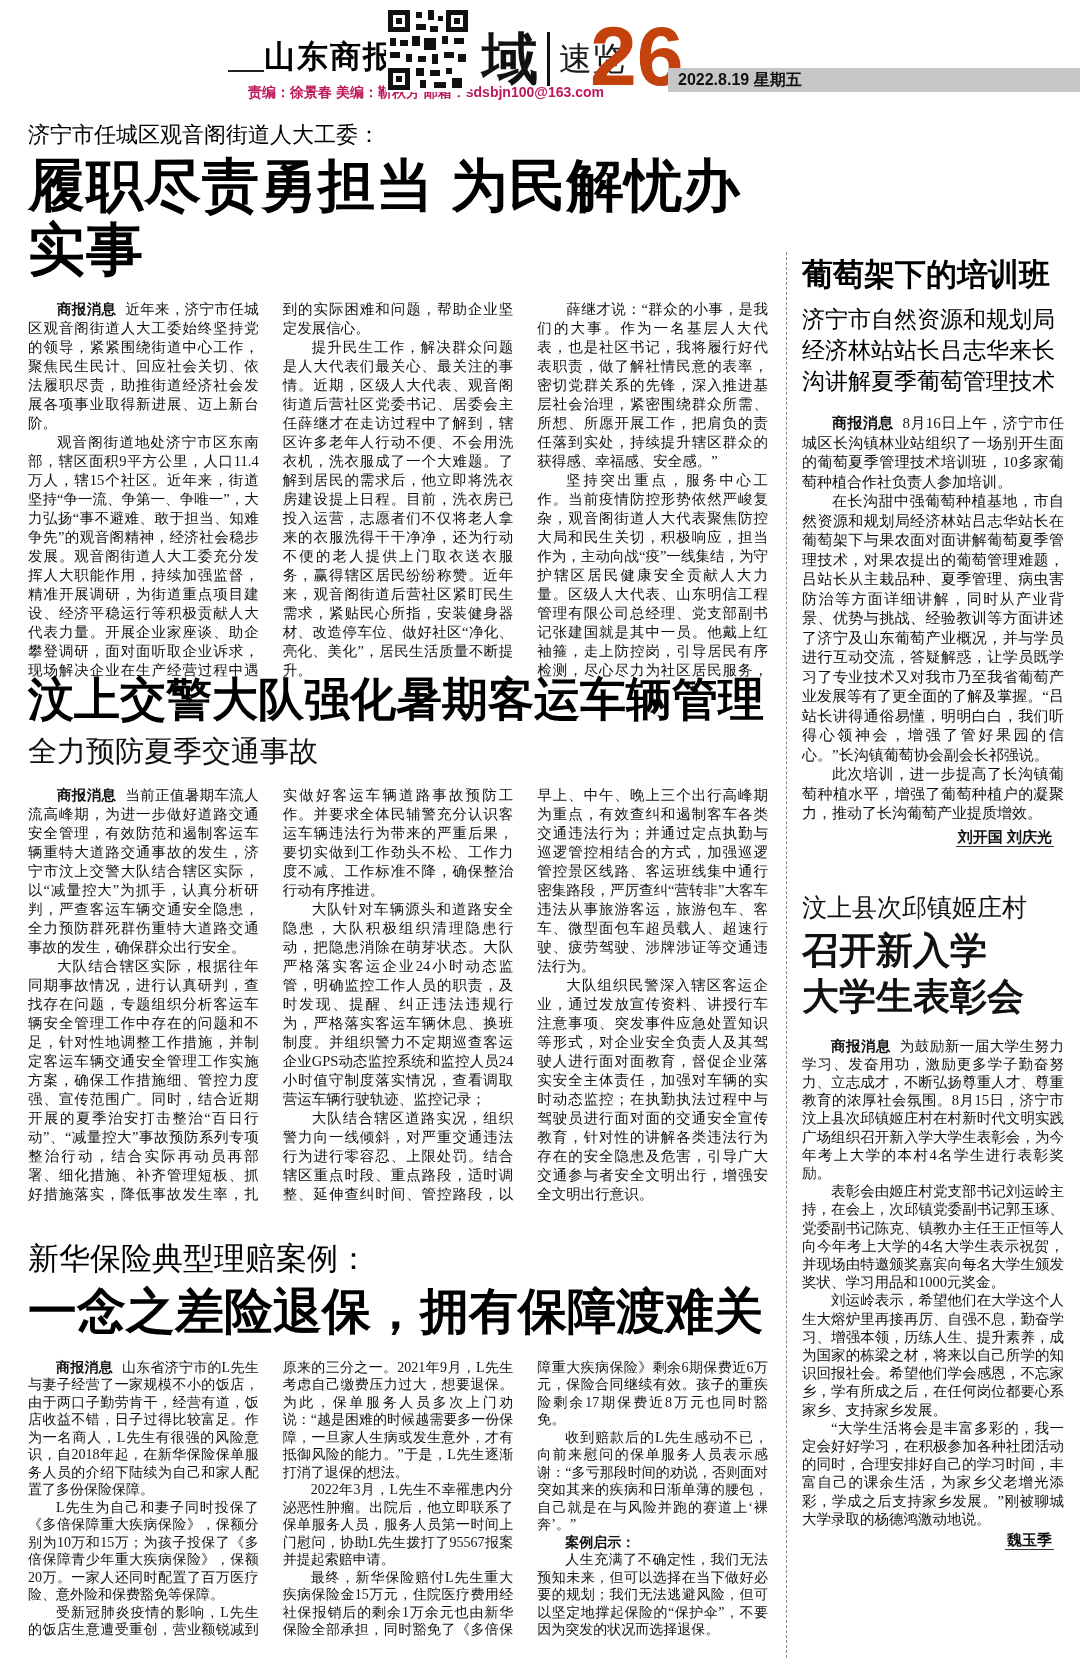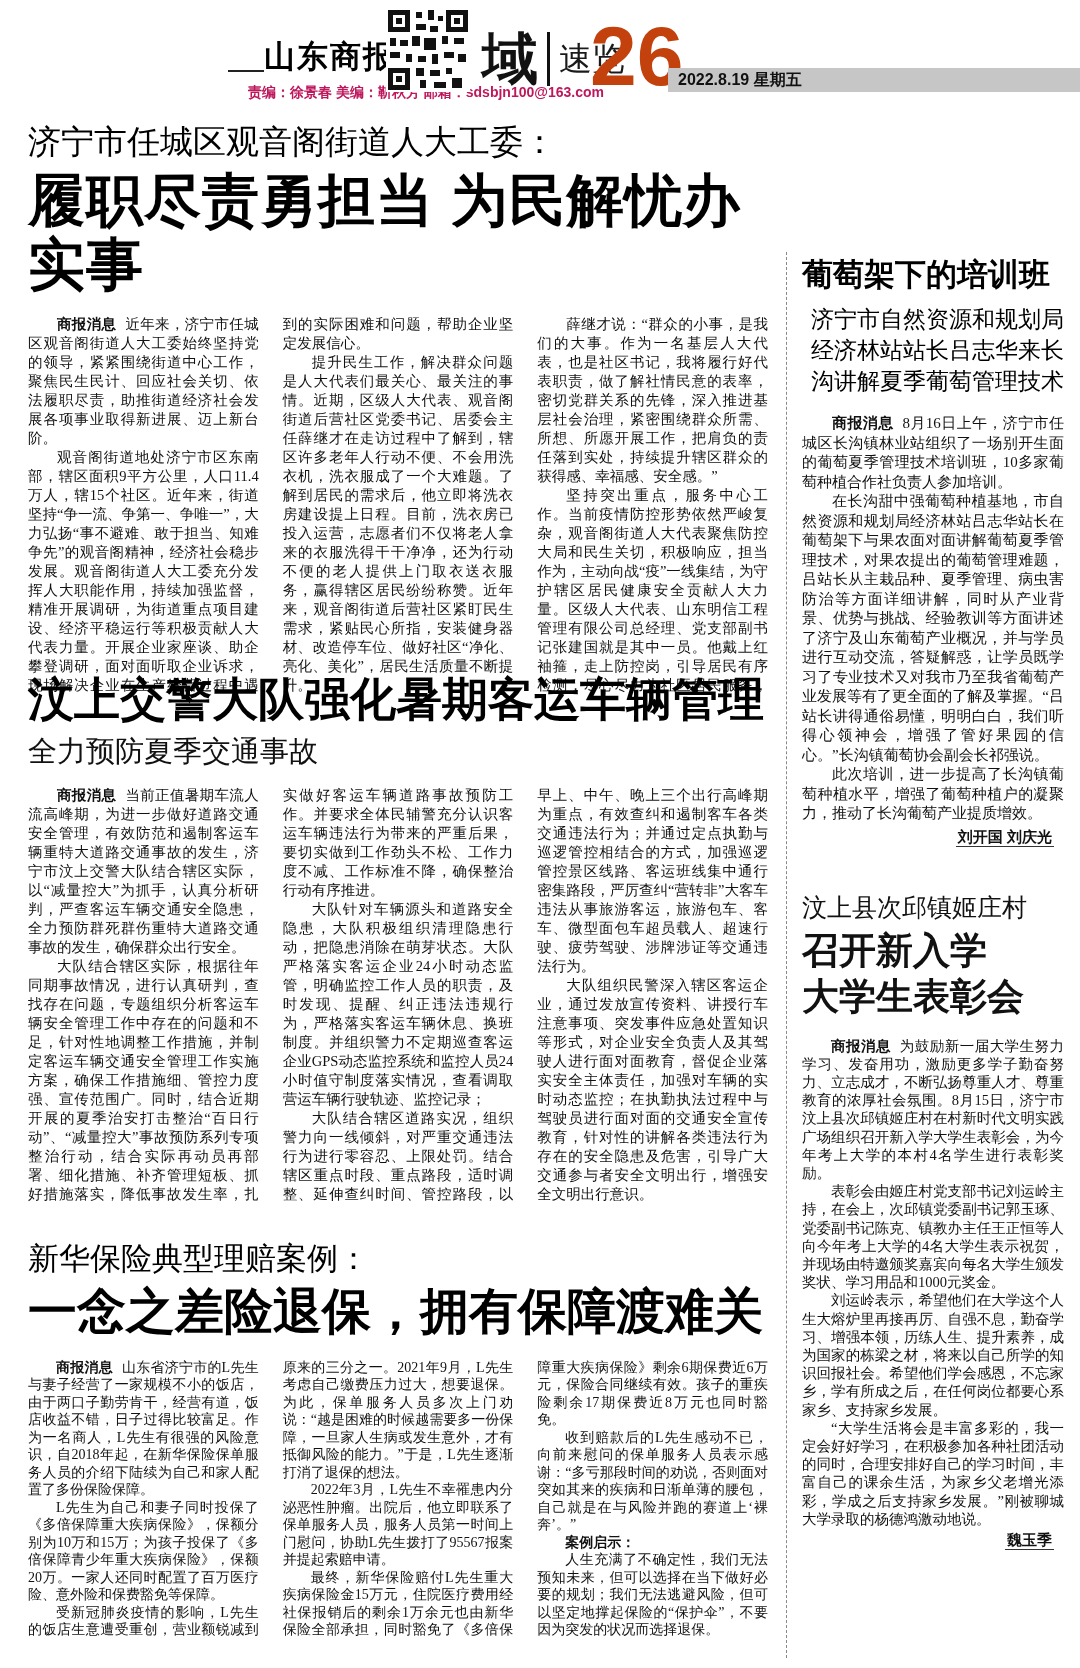--- a/index.html
+++ b/index.html
@@ -21,21 +21,21 @@
             font-size:84px;line-height:1;color:#c2410c;}
   .date-bar{left:668px;top:68px;width:412px;height:24px;background:#c6c6c6;display:flex;
             align-items:center;padding-left:10px;box-sizing:border-box;}
   .date-text{font-family:"Liberation Sans",sans-serif;font-weight:bold;font-size:16px;color:#111;}
   
   .kicker{font-family:"Liberation Sans",sans-serif;font-weight:500;color:#000;}
   .headline{font-family:"Liberation Sans",sans-serif;font-weight:bold;color:#000;line-height:1.12;}
   
   .article{position:absolute;left:28px;width:740px;}
   .art-a{top:120px;}
-  .art-a .kicker{font-size:33px;}
+  .art-a .kicker{font-size:22px;}
   .art-a .headline{font-size:57px;letter-spacing:1px;margin-top:4px;}
   .art-b{top:674px;}
   .art-b .headline{font-size:46px;}
   .art-b .subhead{font-family:"Liberation Sans",sans-serif;font-weight:500;font-size:29px;margin-top:6px;}
   .art-c{top:1238px;}
   .art-c .kicker{font-size:31px;}
   .art-c .headline{font-size:49px;margin-top:4px;}
   .colbody{column-gap:24px;column-count:3;column-fill:auto;text-align:justify;overflow:hidden;}
   .body-a{margin-top:18px;height:410px;font-size:14.5px;line-height:19px;}
   .body-b{margin-top:14px;height:434px;font-size:14.5px;line-height:19px;}
@@ -44,21 +44,21 @@
   .lead{font-weight:bold;font-family:"Liberation Sans",sans-serif;margin-right:9px;}
   .tip{font-weight:bold;font-family:"Liberation Sans",sans-serif;}
   .byline{text-align:right;margin-top:3px;padding-right:10px;}
   .byline-name{font-weight:bold;font-family:"Liberation Sans",sans-serif;font-size:15px;
                border-bottom:1px solid #333;padding:0 2px 1px;margin-top:44px;}
   
   .sidebar-divider{left:786px;top:252px;height:1406px;width:0;border-left:1px dashed #888;}
   .sidebar{position:absolute;left:802px;top:254px;width:262px;}
   .sb-title{font-family:"Liberation Sans",sans-serif;font-weight:bold;font-size:31px;color:#000;}
   .sb-subtitle{font-family:"Liberation Sans",sans-serif;font-weight:500;font-size:23px;
-               line-height:31px;margin-top:8px;color:#000;text-align:right;}
+               line-height:31px;margin-top:8px;color:#000;}
   .sb-body{margin-top:16px;font-size:15px;line-height:19.5px;text-align:justify;}
   .sb2{margin-top:44px;}
   .sb-kicker{font-family:"Liberation Sans",sans-serif;font-weight:500;font-size:25px;}
   .sb2-title{font-family:"Liberation Sans",sans-serif;font-weight:bold;font-size:37px;
              line-height:1.25;margin-top:4px;}
   .sb2-body{margin-top:16px;font-size:14.5px;line-height:18.2px;text-align:justify;}
 </style>
 </head>
 <body>
 

